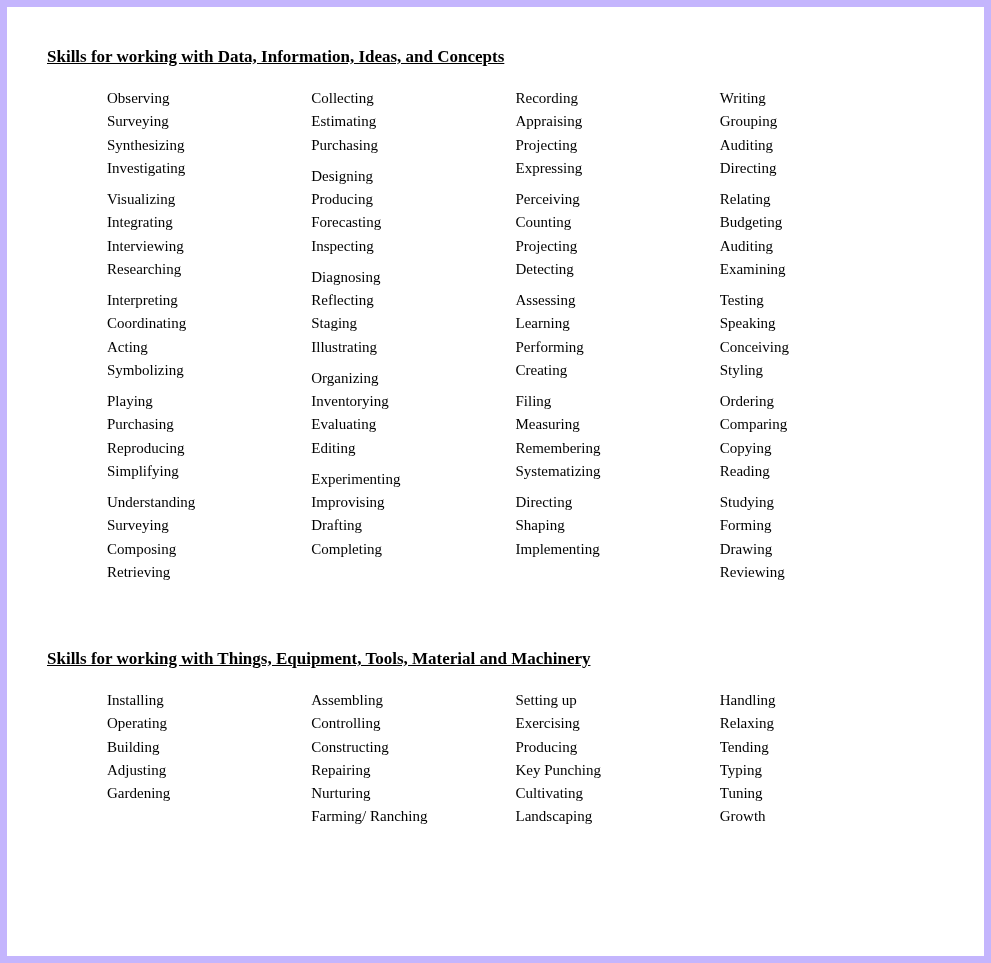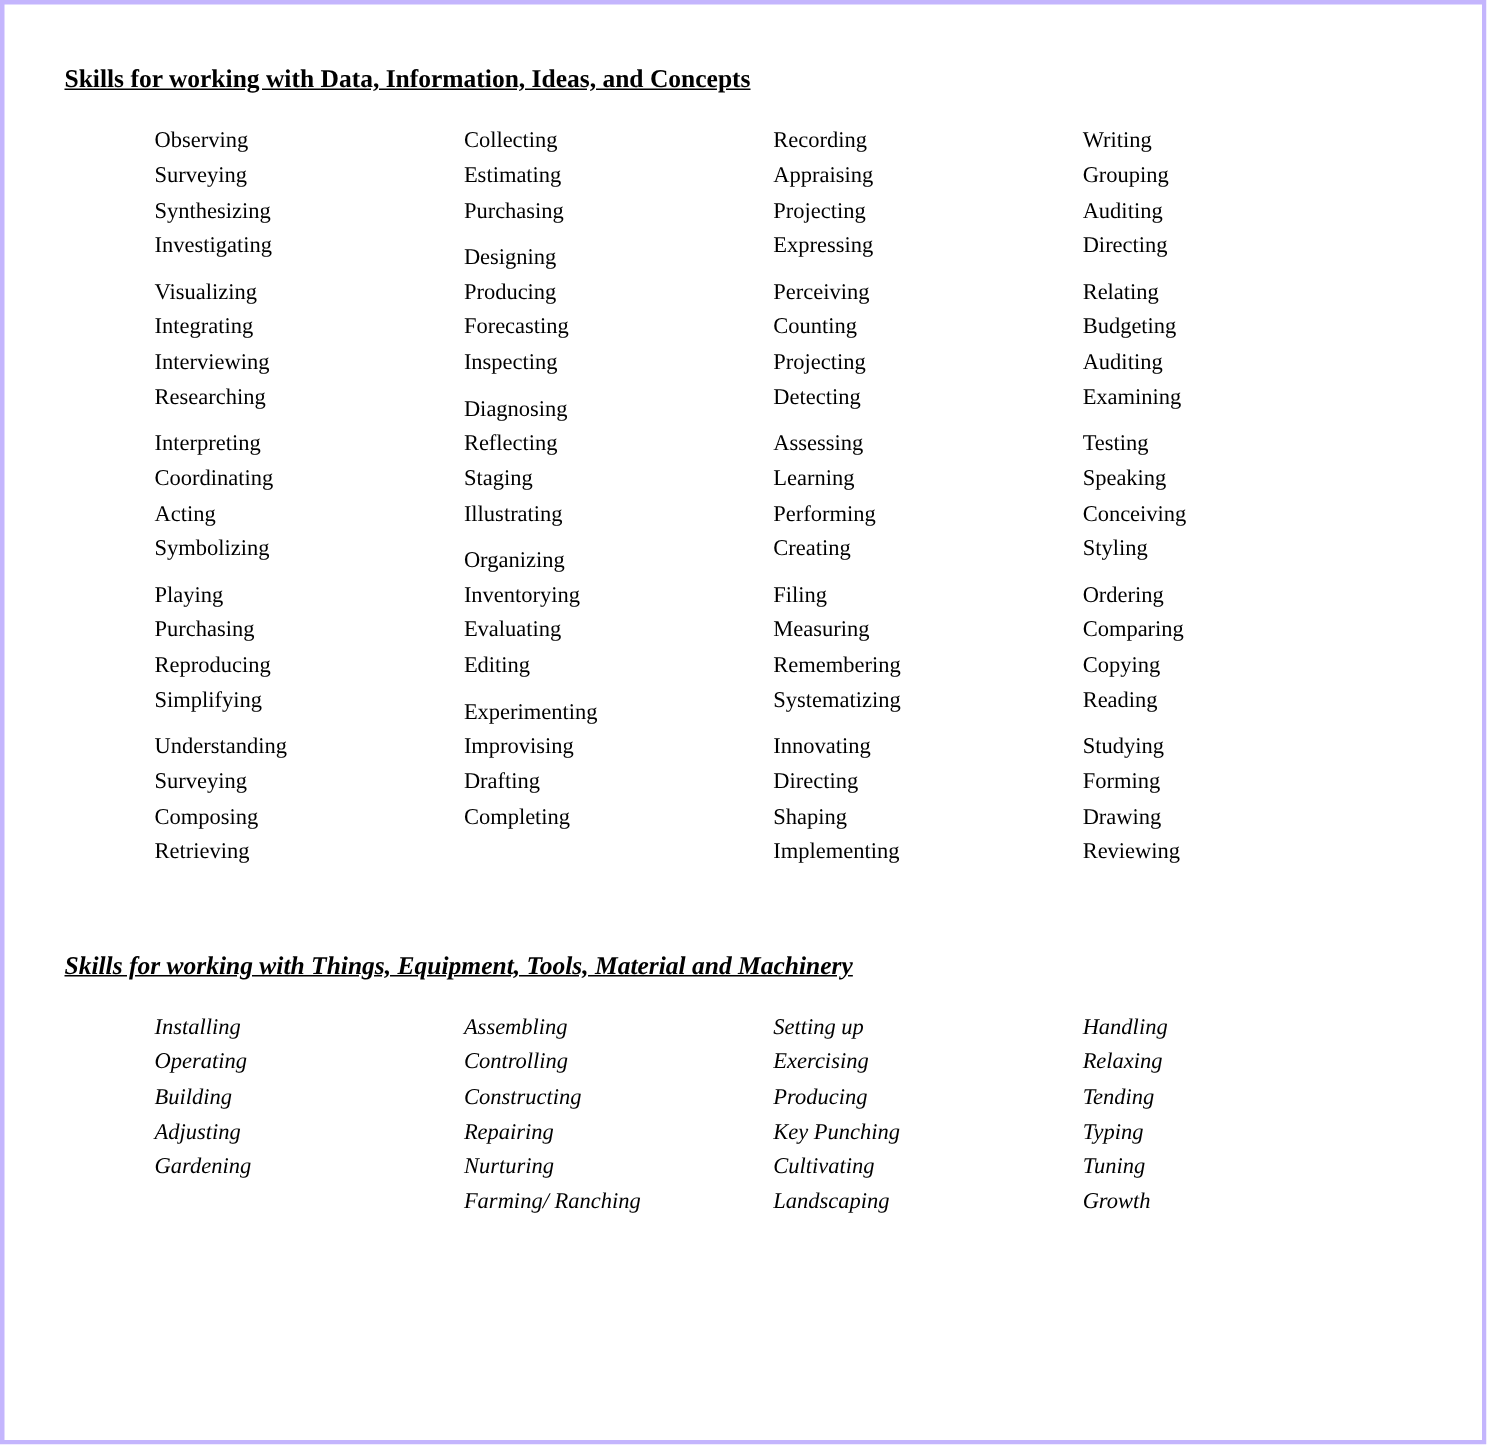--- a/index.html
+++ b/index.html
@@ -8,21 +8,21 @@
       font-family: 'Times New Roman', Times, serif;
       font-size: 15px;
       color: #000;
       width: 991px;
       min-height: 963px;
     }
     .page {
       width: 991px;
       min-height: 963px;
       background: #fff;
-      border: 3px solid #c4b5fd;
+      border: 7px solid #c4b5fd;
       padding: 30px 40px 30px 40px;
     }
     .section-title {
       font-size: 17px;
       font-weight: bold;
       text-decoration: underline;
       margin-bottom: 20px;
       margin-top: 10px;
     }
     .skill-item {
@@ -40,22 +40,21 @@
       display: flex;
       flex-direction: column;
       gap: 8px;
       margin-bottom: 18px;
     }
     .skill-block {
       display: flex;
       flex-direction: column;
     }
     .section-gap {
-      margin-top: 36px;
-      font-style: italic;
+      margin-top: 47px;
     }
   </style>
 </head>
 <body>
 
 <div class="page">
 
   <div>
     <div class="section-title">Skills for working with Data, Information, Ideas, and Concepts</div>
 
@@ -142,21 +141,20 @@
             <span class="skill-item">Performing</span>
             <span class="skill-item">Creating</span>
           </div>
           <div class="skill-block">
             <span class="skill-item">Filing</span>
             <span class="skill-item">Measuring</span>
             <span class="skill-item">Remembering</span>
             <span class="skill-item">Systematizing</span>
           </div>
           <div class="skill-block">
-            <span class="skill-item">Innovating</span>
             <span class="skill-item">Directing</span>
             <span class="skill-item">Shaping</span>
             <span class="skill-item">Implementing</span>
           </div>
         </div>
         <div class="col-group">
           <div class="skill-block">
             <span class="skill-item">Writing</span>
             <span class="skill-item">Grouping</span>
             <span class="skill-item">Auditing</span>

